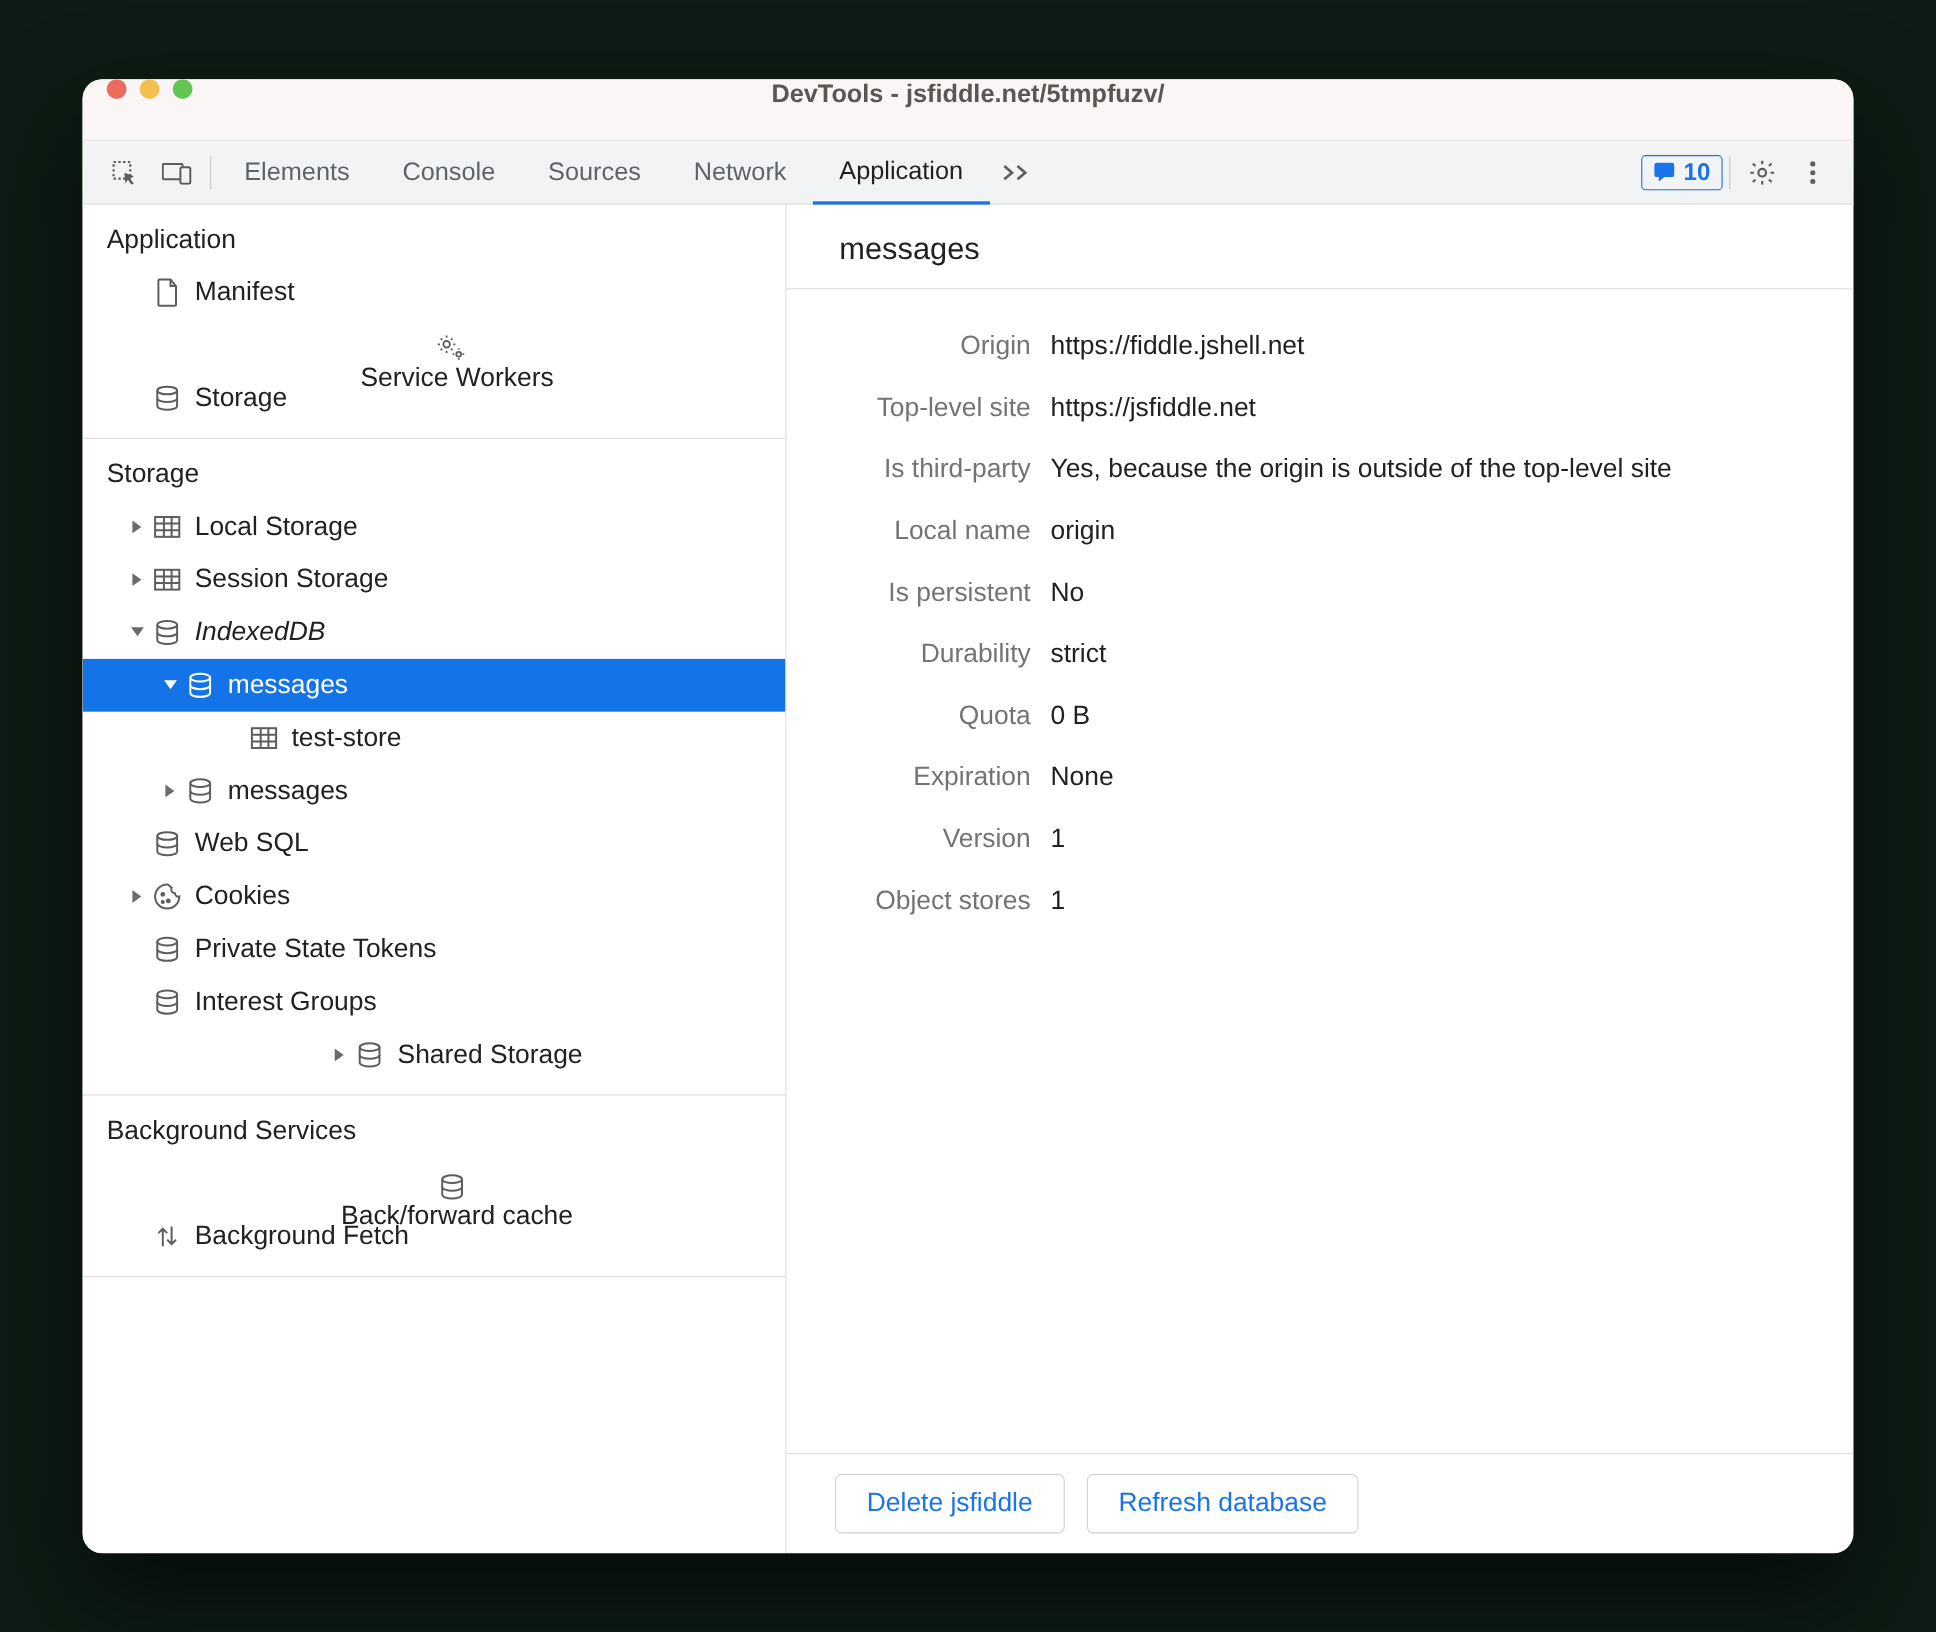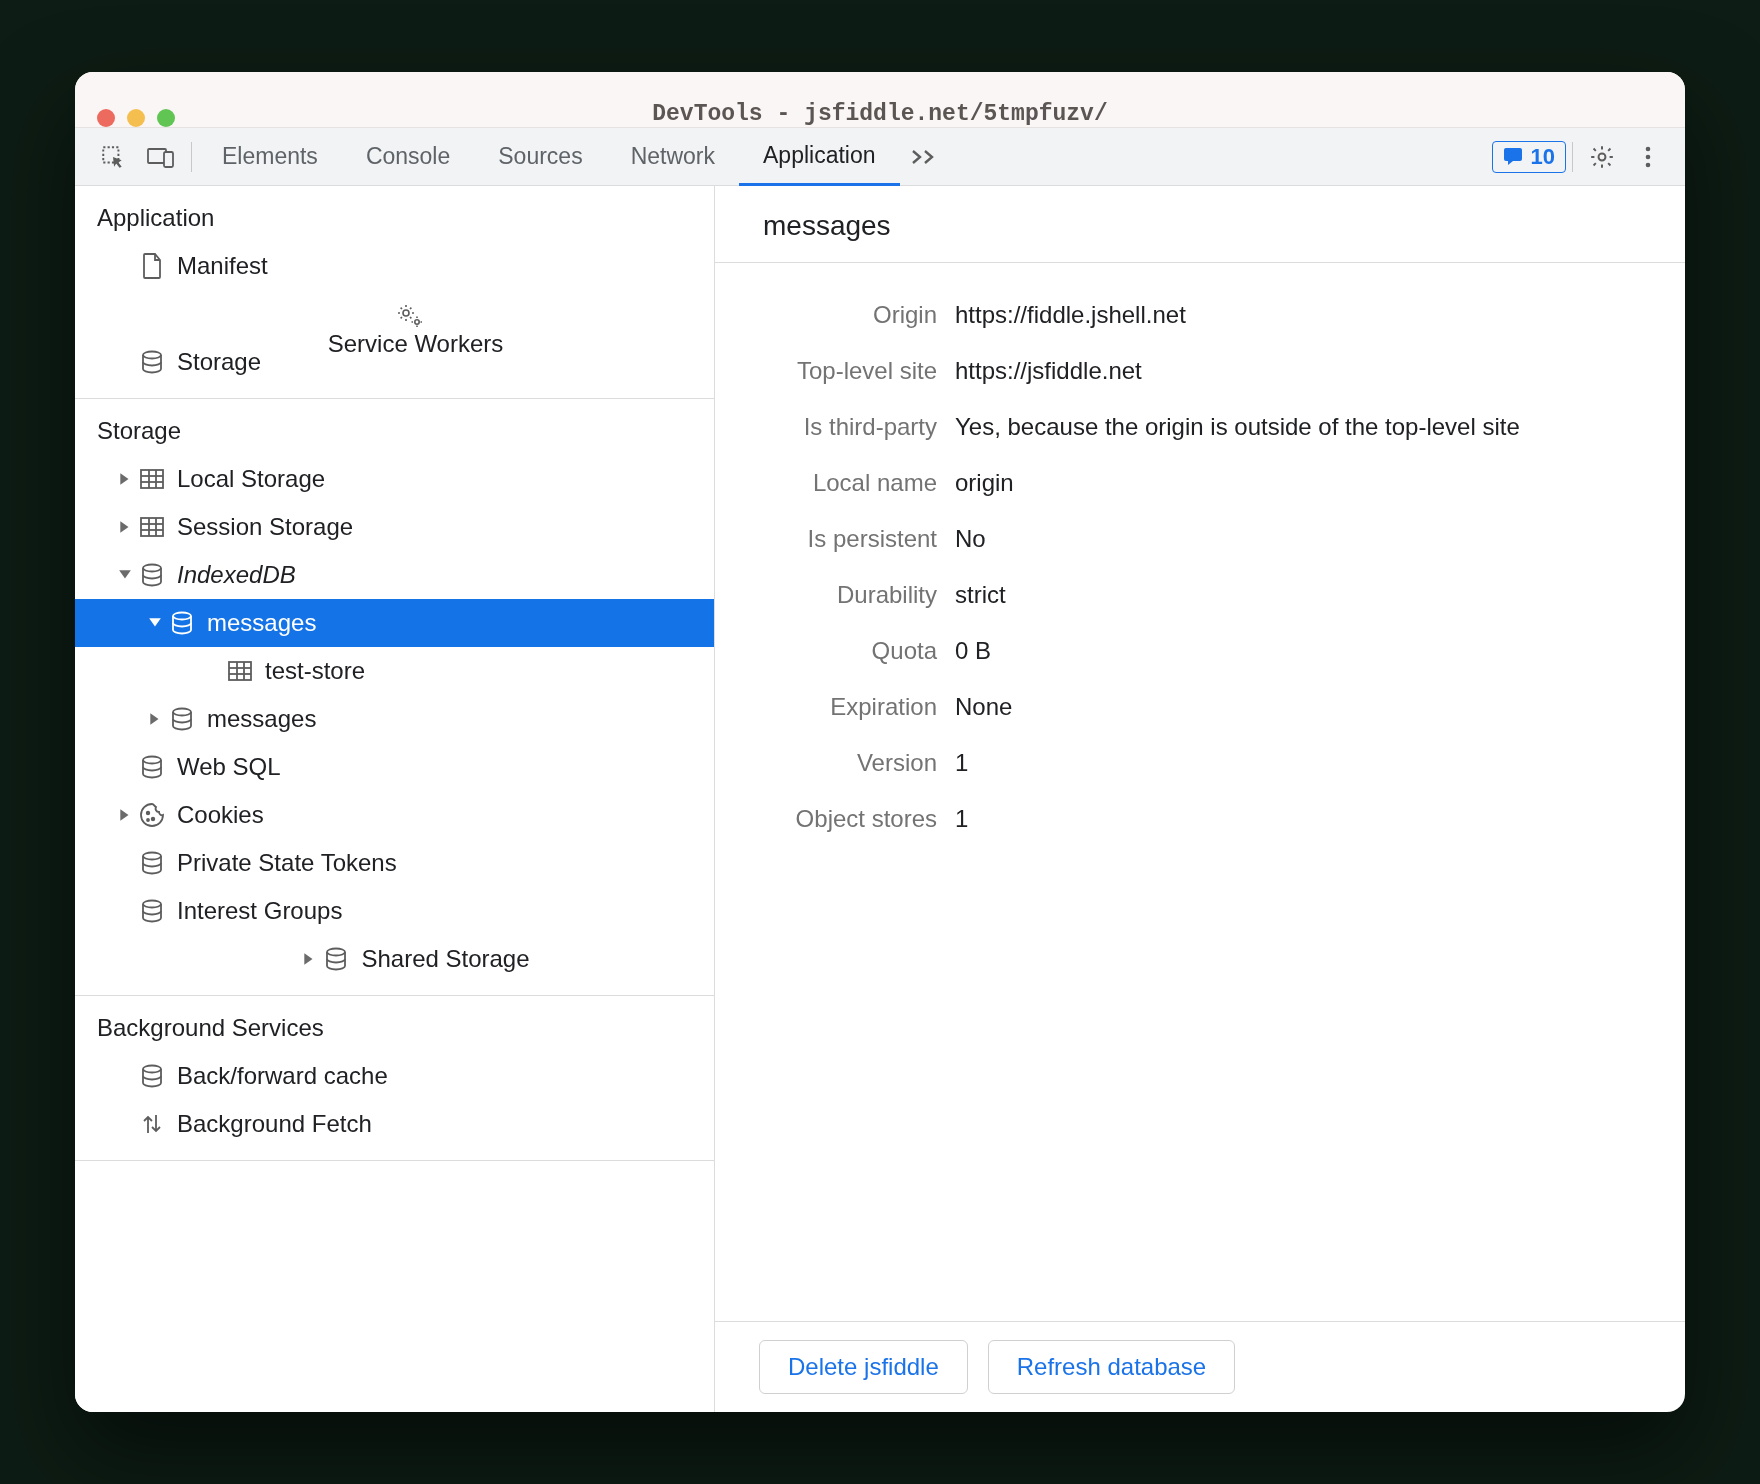--- a/index.html
+++ b/index.html
@@ -19,25 +19,24 @@
   border-radius: 18px;
   box-shadow: 0 40px 90px rgba(0,0,0,0.55);
   display: flex;
   flex-direction: column;
   overflow: hidden;
 }
 .titlebar {
   height: 56px;
   background: #faf6f5;
   display: flex;
-  align-items: flex-end;
+  align-items: flex-start;
   padding: 0 22px;
   border-bottom: 1px solid #e6e2e1;
   position: relative;
-  font-family: Liberation Mono, monospace;
 }
 .dots { display: flex; gap: 12px; }
 .dot { width: 18px; height: 18px; border-radius: 50%; }
 .dot.red { background: #ed6a5e; }
 .dot.yellow { background: #f5bf4f; }
 .dot.green { background: #61c554; }
 .title {
   position: absolute; left: 0; right: 0;
   text-align: center;
   font-weight: 700;
@@ -391,21 +390,21 @@
                 <ellipse cx="13" cy="6" rx="9" ry="3.5"></ellipse>
                 <path d="M4 6v14c0 1.9 4 3.5 9 3.5s9-1.6 9-3.5V6"></path>
                 <path d="M4 13c0 1.9 4 3.5 9 3.5s9-1.6 9-3.5"></path>
               </svg>
             </span>
             <span>Shared Storage</span>
           </div>
         </div>
         <div class="section">
           <div class="section-title">Background Services</div>
-          <div class="tree-row noarrow" style="padding-left: 42px;">
+          <div class="tree-row noarrow" style="padding-left: 42px; flex-direction: column;">
             <span class="disclosure">
               <svg width="12" height="14" viewBox="0 0 10 12">
                 <path d="M1 1l7 5-7 5z" fill="#6b6b6b"></path>
               </svg>
             </span>
             <span class="icon">
               <svg width="26" height="26" viewBox="0 0 26 26" fill="none" stroke="currentColor" stroke-width="1.8">
                 <ellipse cx="13" cy="6" rx="9" ry="3.5"></ellipse>
                 <path d="M4 6v14c0 1.9 4 3.5 9 3.5s9-1.6 9-3.5V6"></path>
                 <path d="M4 13c0 1.9 4 3.5 9 3.5s9-1.6 9-3.5"></path>

